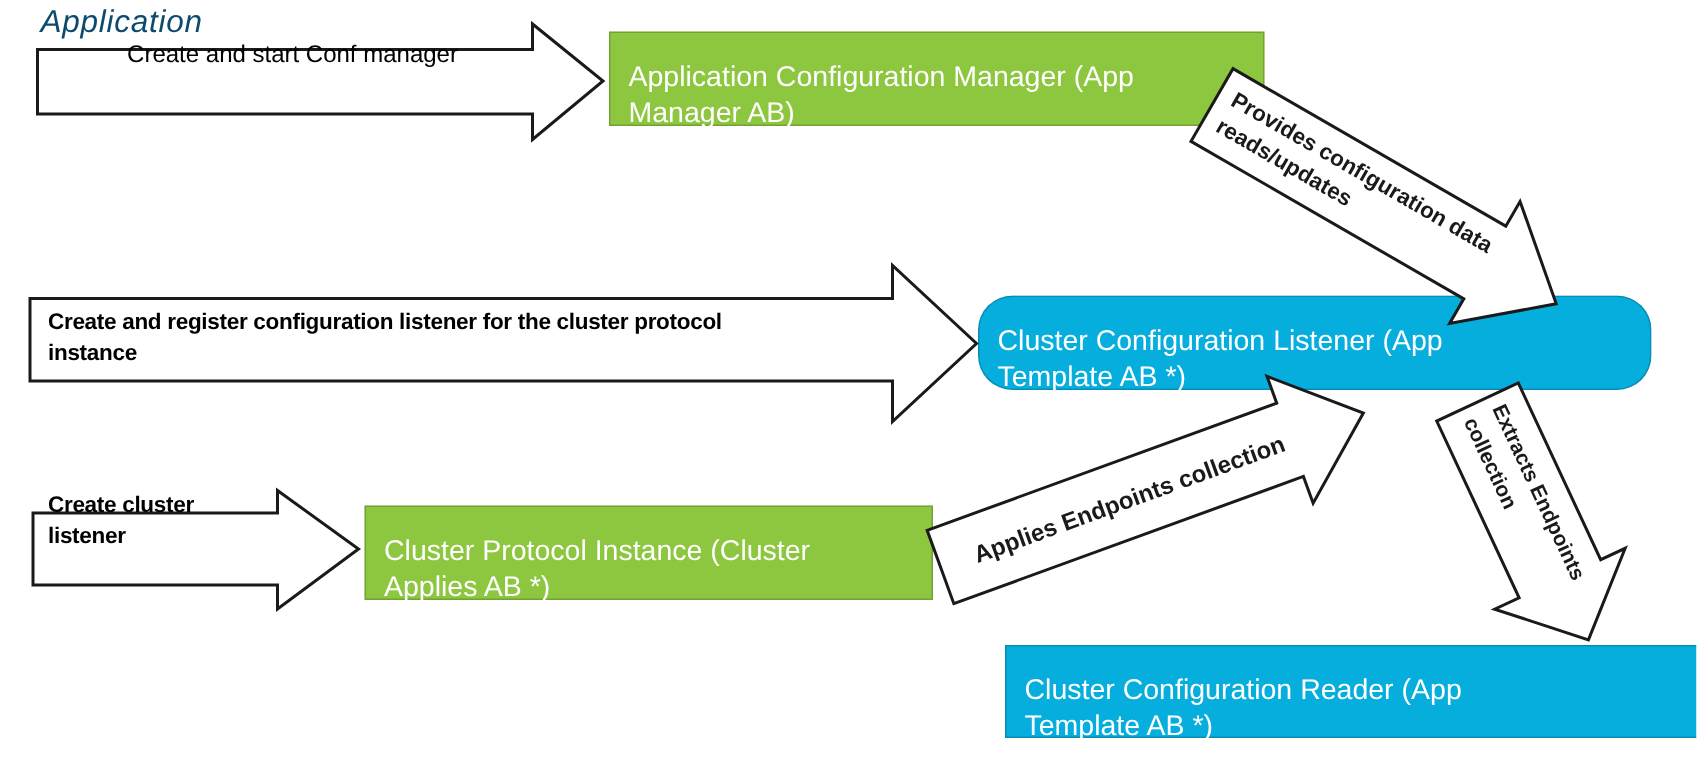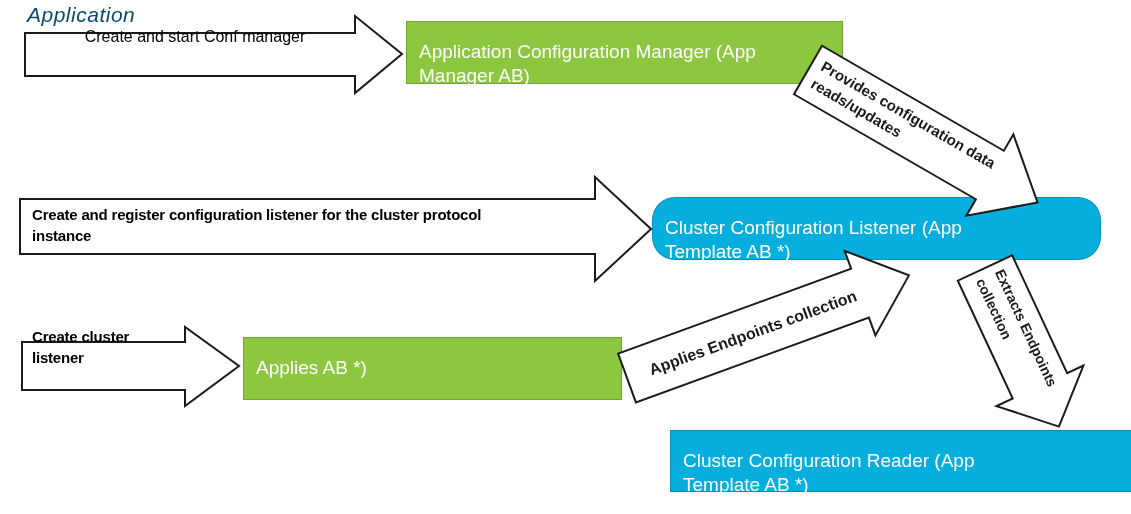--- a/index.html
+++ b/index.html
@@ -51,20 +51,21 @@
     <div>Application Configuration Manager (App</div>
     <div>Manager AB)</div>
   </div>
 
   <div class="box blue box-listener">
     <div>Cluster Configuration Listener (App</div>
     <div>Template AB *)</div>
   </div>
 
   <div class="box green box-protocol">
+    <div>Cluster Protocol Instance (Cluster</div>
     <div>Applies AB *)</div>
   </div>
 
   <div class="box blue box-reader">
     <div>Cluster Configuration Reader (App</div>
     <div>Template AB *)</div>
   </div>
 
   <svg class="arrow-layer" width="1131" height="514" viewBox="0 0 1131 514">
 

